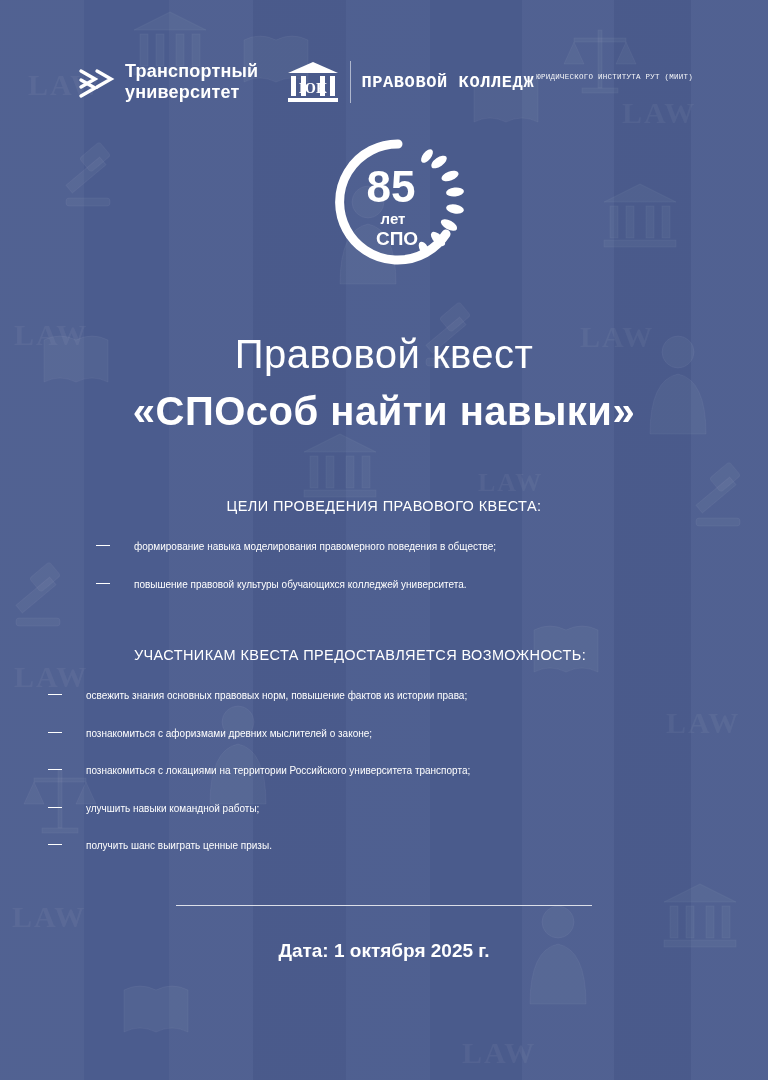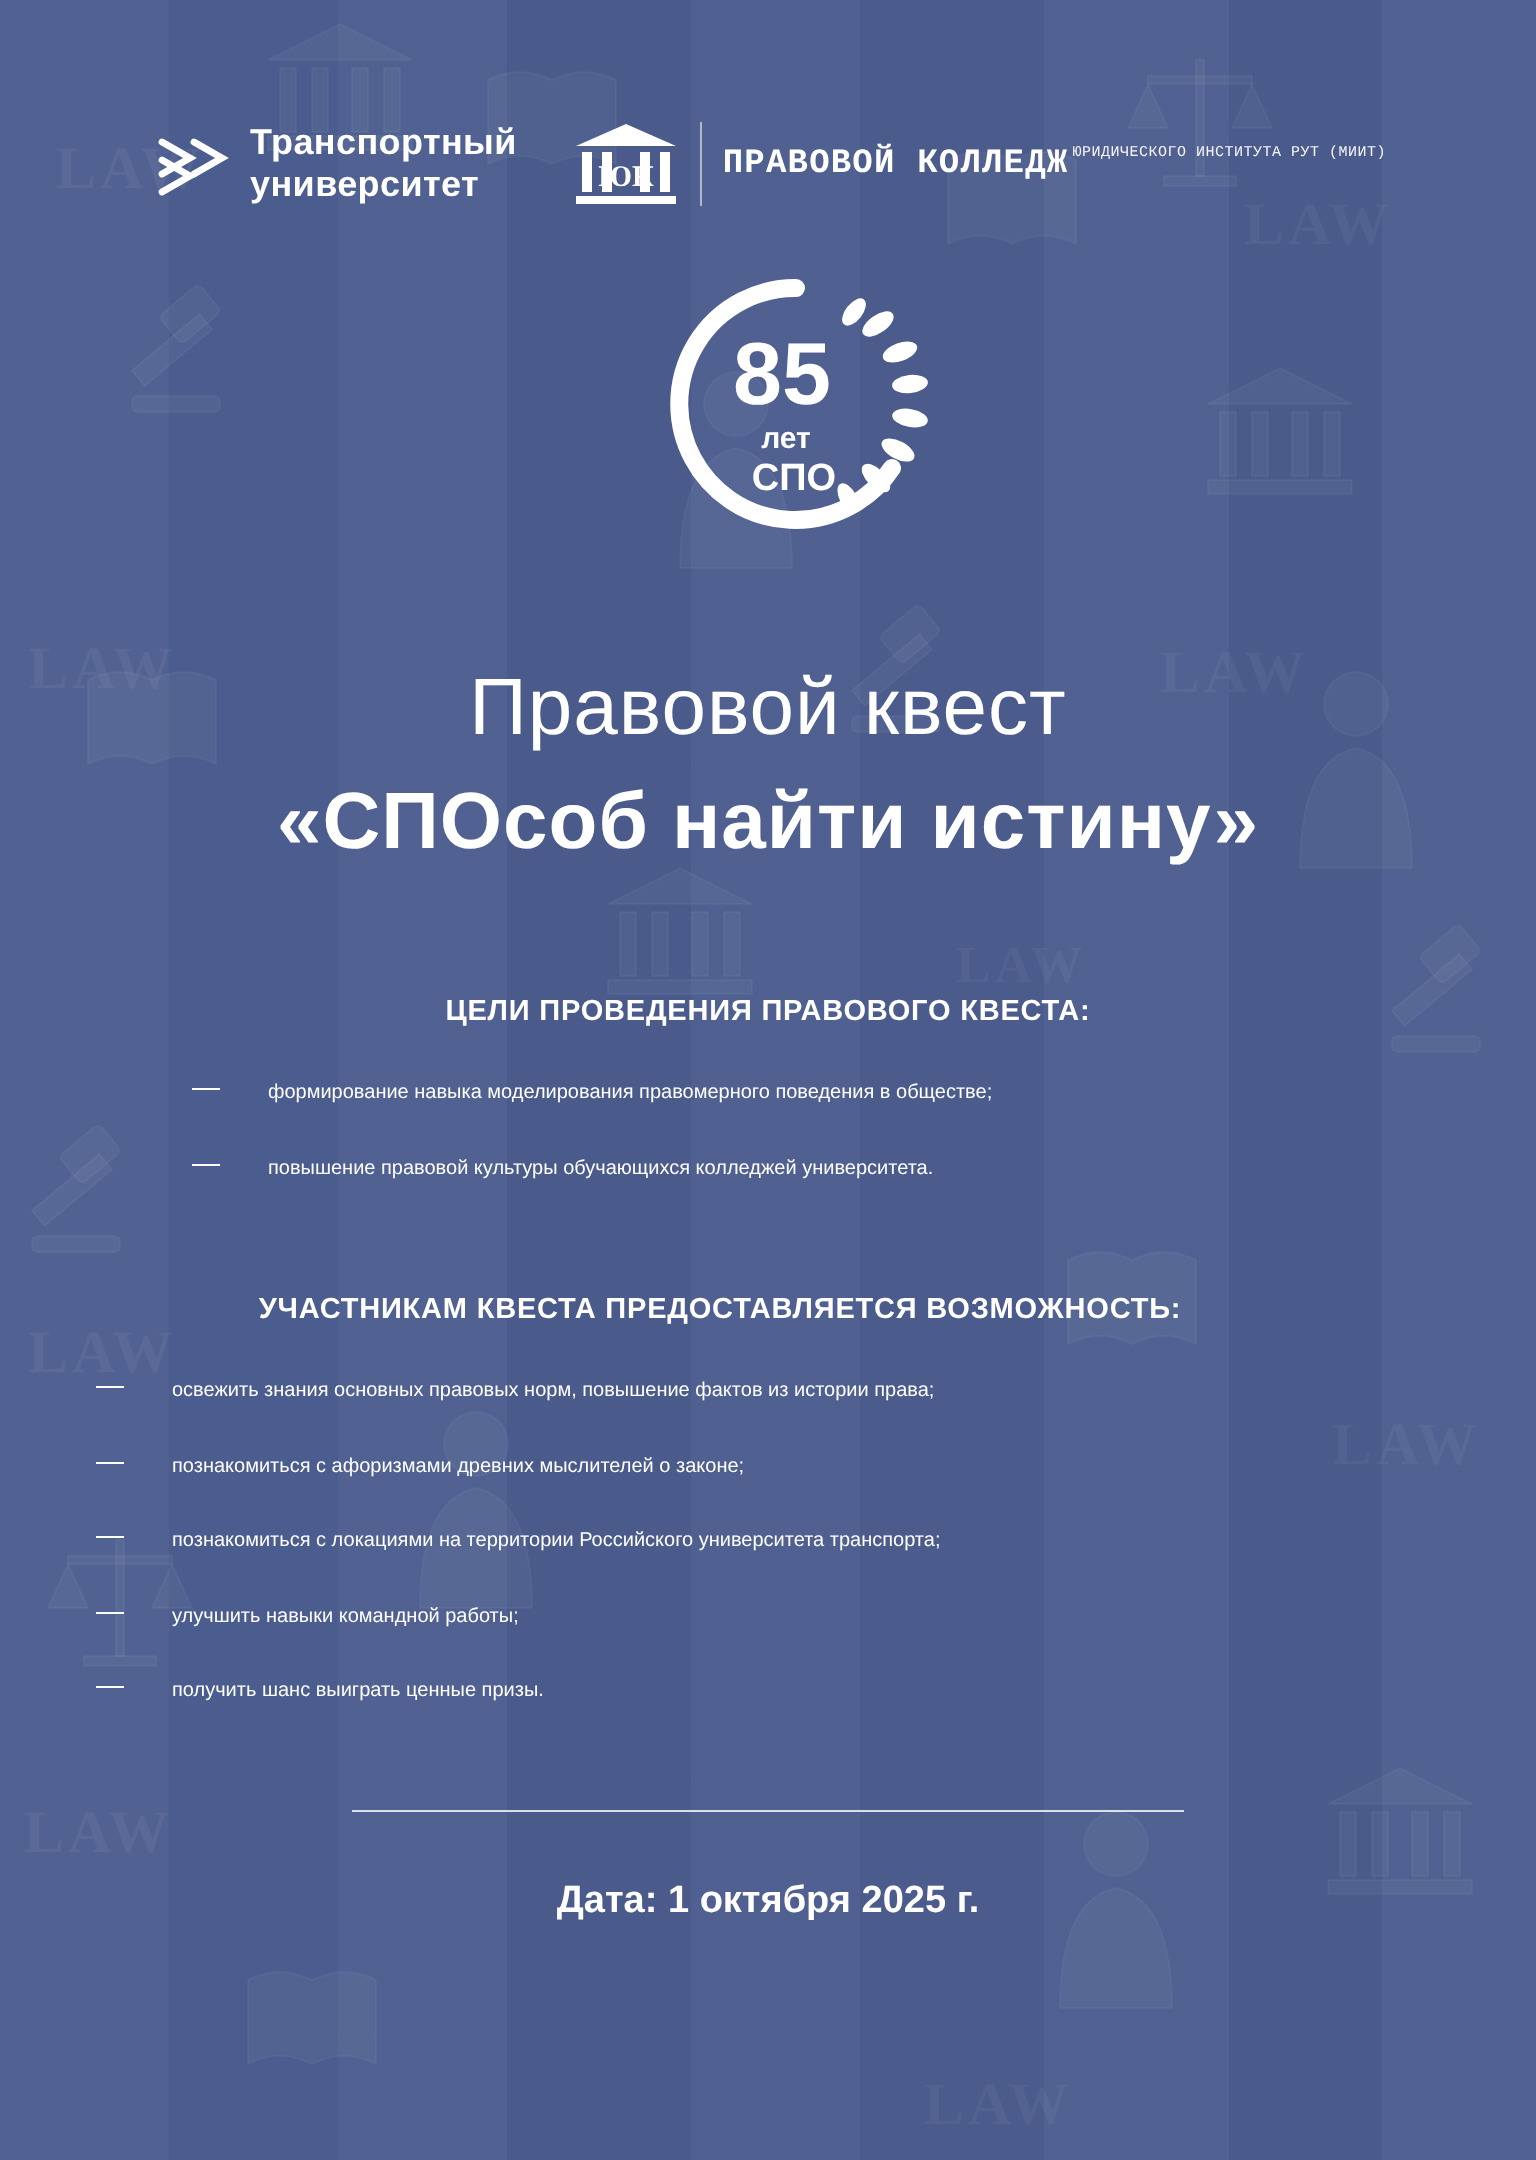--- a/index.html
+++ b/index.html
@@ -129,21 +129,21 @@
   }
 
   
   .section {
     margin-top: 64px;
     padding: 0 96px;
   }
   .section-heading {
     text-align: center;
     font-size: 14.5px;
-    font-weight: bold;
+    font-weight: normal;
     letter-spacing: .4px;
     margin-bottom: 26px;
   }
   .section2 { margin-top: 56px; padding-left: 48px; }
   .bullets { list-style: none; }
   .bullet {
     display: flex;
     align-items: baseline;
     gap: 24px;
     font-size: 10px;
@@ -355,21 +355,21 @@
           <ellipse cx="104" cy="24" rx="8" ry="4.2" transform="rotate(-52 104 24)"></ellipse>
         </g>
         <text x="68" y="70" text-anchor="middle" font-family="Liberation Sans, sans-serif" font-size="44" font-weight="bold" fill="#ffffff">85</text>
         <text x="70" y="92" text-anchor="middle" font-family="Liberation Sans, sans-serif" font-size="15" font-weight="bold" fill="#ffffff">лет</text>
         <text x="74" y="113" text-anchor="middle" font-family="Liberation Sans, sans-serif" font-size="19" font-weight="bold" fill="#ffffff">СПО</text>
       </svg>
     </div>
 
     <div class="titles">
       <div class="title-main">Правовой квест</div>
-      <div class="title-sub">«СПОсоб найти истину»</div>
+      <div class="title-sub">«СПОсоб найти навыки»</div>
     </div>
 
     <div class="section">
       <div class="section-heading">ЦЕЛИ ПРОВЕДЕНИЯ ПРАВОВОГО КВЕСТА:</div>
       <ul class="bullets">
         <li class="bullet">
           <span class="dash"></span>
           <span>формирование навыка моделирования правомерного поведения в обществе;</span>
         </li>
         <li class="bullet">

